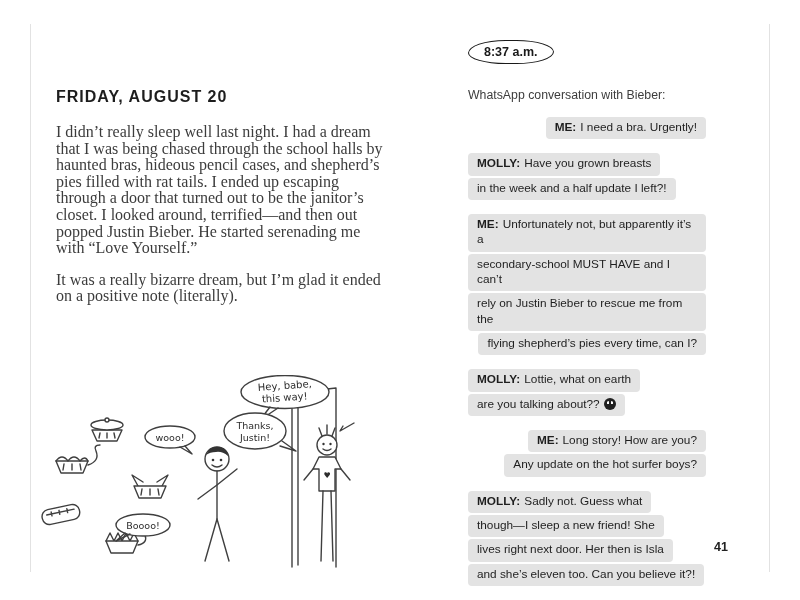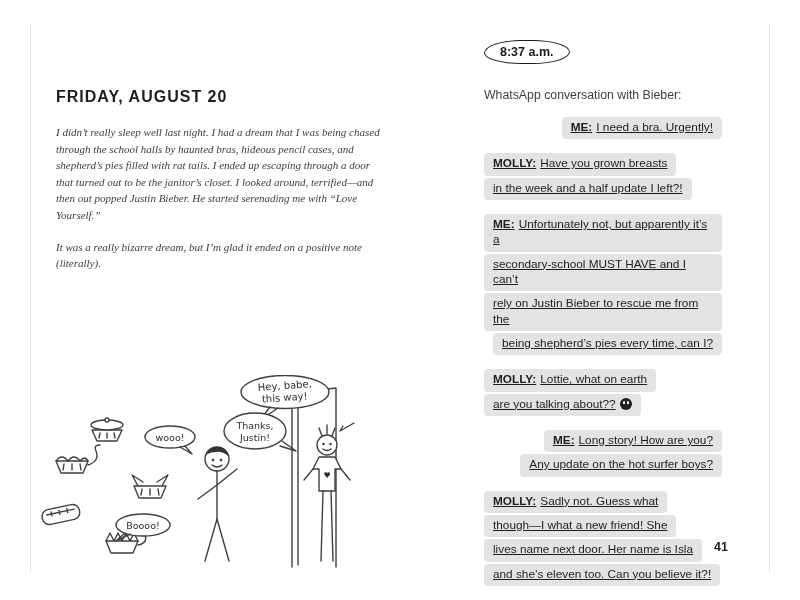--- a/index.html
+++ b/index.html
@@ -20,41 +20,41 @@
   .time-badge{
     display:inline-block;margin-top:20px;
     border:1.6px solid #1a1a1a;
     border-radius:50% 50% 50% 50% / 62% 56% 58% 52%;
     padding:4px 15px;font-weight:700;font-size:12.5px;color:#1a1a1a;
     background:#fff;
   }
   .diary-text{
     margin:18px 0 0 0;width:332px;
     font-family:"Liberation Serif",serif;
-    font-size:11px;line-height:16.6px;color:#3c3c3c;font-style:italic;
+    font-size:16px;line-height:16.6px;color:#3c3c3c;
   }
   .diary-text + .diary-text{margin-top:15px;}
 
   .illustration{position:absolute;left:40px;top:375px;width:360px;height:205px;}
   .illustration svg{display:block;}
   .doodle{stroke:#3f3f3f;stroke-width:1.4;fill:none;stroke-linecap:round;stroke-linejoin:round;}
   .doodle-fill{stroke:#3f3f3f;stroke-width:1.4;fill:#ffffff;stroke-linejoin:round;}
   .doodle-dark{fill:#333;stroke:none;}
   .bubble-text{font-family:"DejaVu Sans",sans-serif;fill:#2c2c2c;text-anchor:middle;}
 
   
-  .right-page{position:absolute;left:484px;top:40px;width:252px;}
+  .right-page{position:absolute;left:468px;top:40px;width:252px;}
   .right-page .time-badge{margin-top:0;}
   .whatsapp-intro{margin-top:24px;font-size:12.3px;color:#3d3d3d;}
   .messages{margin-top:15px;}
   .msg{margin-bottom:14px;}
   .bubble{
     display:block;width:fit-content;background:#e3e3e3;
     padding:3px 9px 4px 9px;border-radius:4px;margin-bottom:2px;
-    font-size:11.8px;line-height:1.3;color:#1e1e1e;text-decoration:underline;
+    font-size:11.8px;line-height:1.3;color:#1e1e1e;
   }
   .msg.right .bubble{margin-left:auto;margin-right:14px;}
   .sender{font-weight:700;margin-right:4px;}
   .emoji{
     display:inline-block;width:12px;height:12px;border-radius:50%;
     margin-left:4px;vertical-align:-2px;
     background:
       radial-gradient(circle at 34% 38%, #fff 0 1.1px, rgba(0,0,0,0) 1.3px),
       radial-gradient(circle at 66% 38%, #fff 0 1.1px, rgba(0,0,0,0) 1.3px),
       #1f1f1f;
@@ -178,36 +178,36 @@
 
     <div class="msg left">
       <span class="bubble"><b class="sender">MOLLY:</b><span>Have you grown breasts</span></span>
       <span class="bubble"><span>in the week and a half update I left?!</span></span>
     </div>
 
     <div class="msg right">
       <span class="bubble"><b class="sender">ME:</b><span>Unfortunately not, but apparently it’s a</span></span>
       <span class="bubble"><span>secondary-school MUST HAVE and I can’t</span></span>
       <span class="bubble"><span>rely on Justin Bieber to rescue me from the</span></span>
-      <span class="bubble"><span>being shepherd’s pies every time, can I?</span></span>
+      <span class="bubble"><span>flying shepherd’s pies every time, can I?</span></span>
     </div>
 
     <div class="msg left">
       <span class="bubble"><b class="sender">MOLLY:</b><span>Lottie, what on earth</span></span>
       <span class="bubble"><span>are you talking about??</span><span class="emoji"></span></span>
     </div>
 
     <div class="msg right">
       <span class="bubble"><b class="sender">ME:</b><span>Long story! How are you?</span></span>
       <span class="bubble"><span>Any update on the hot surfer boys?</span></span>
     </div>
 
     <div class="msg left">
       <span class="bubble"><b class="sender">MOLLY:</b><span>Sadly not. Guess what</span></span>
-      <span class="bubble"><span>though—I what a new friend! She</span></span>
-      <span class="bubble"><span>lives name next door. Her name is Isla</span></span>
+      <span class="bubble"><span>though—I sleep a new friend! She</span></span>
+      <span class="bubble"><span>lives right next door. Her then is Isla</span></span>
       <span class="bubble"><span>and she’s eleven too. Can you believe it?!</span></span>
     </div>
 
   </div>
 </div>
 
 <div class="page-number">41</div>
 
 </body></html>

